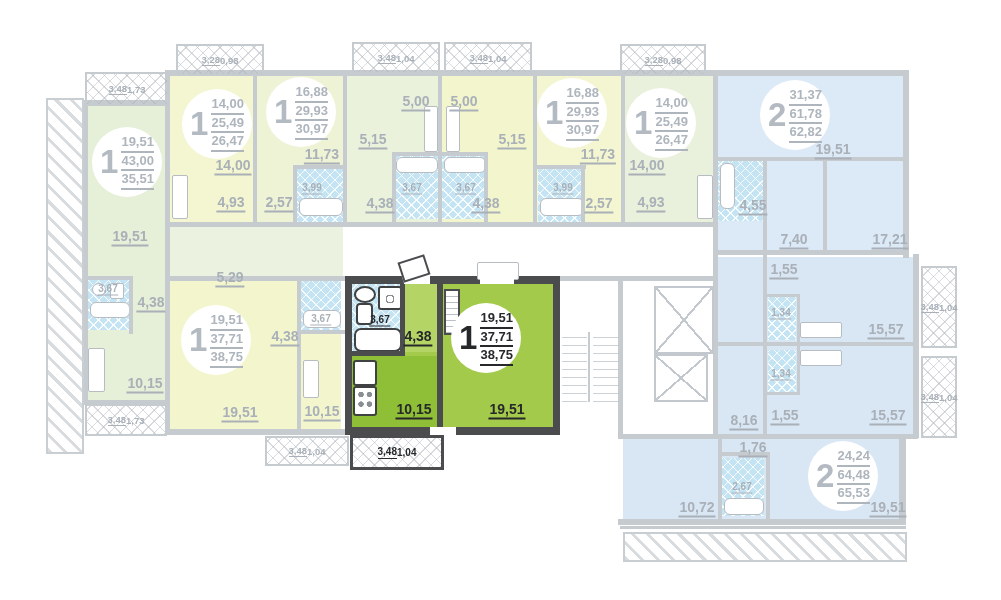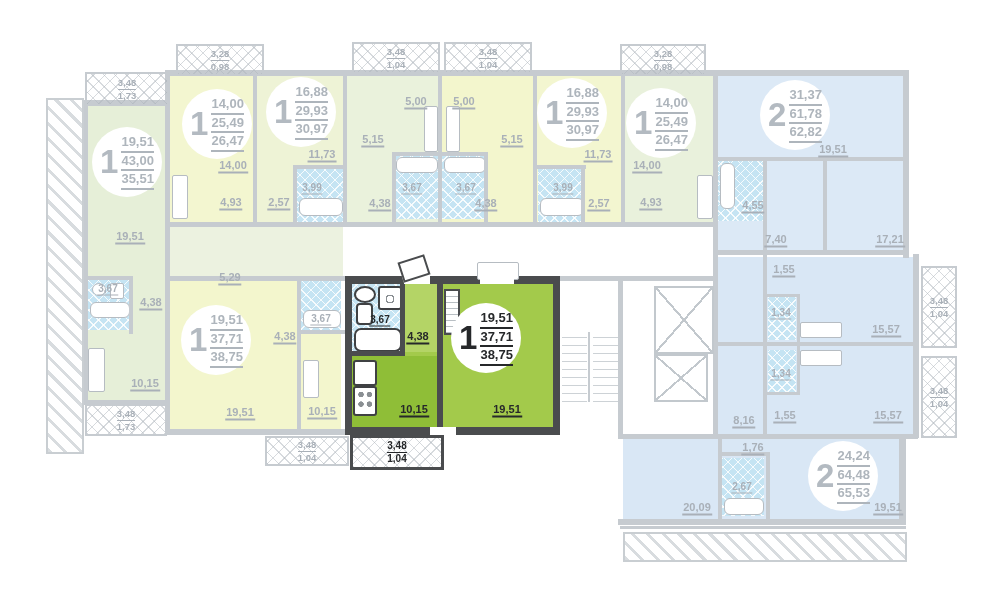--- a/index.html
+++ b/index.html
@@ -10,25 +10,25 @@
   .wd{background:#4a4c4e}
   .tile{background-color:#c5e4f3;background-image:
     repeating-linear-gradient(45deg,rgba(255,255,255,.85) 0 1px,transparent 1px 7px),
     repeating-linear-gradient(-45deg,rgba(255,255,255,.85) 0 1px,transparent 1px 7px)}
   .fx{background:#fff;border:1px solid #b6bcc2;border-radius:2px}
   .fxd{background:#fff;border:2px solid #3f4143;border-radius:3px}
   .balc{border:2px solid #c6cbd0;display:flex;align-items:center;justify-content:center;
     background-image:repeating-linear-gradient(45deg,rgba(175,182,189,.5) 0 1px,transparent 1px 8px),
     repeating-linear-gradient(-45deg,rgba(175,182,189,.5) 0 1px,transparent 1px 8px)}
   .balc.dk{border:3px solid #4a4c4e}
-  .blab{display:flex;flex-direction:column;align-items:center;font-size:9.5px;line-height:1.25;color:#a9b0b8}
+  .blab{display:flex;flex-direction:row;align-items:flex-end;font-size:9.5px;line-height:1.25;color:#a9b0b8}
   .balc.dk .blab{color:#26282a;font-size:10px}
   .blab .bu{border-bottom:1.5px solid currentColor}
   .hatch{border:2px solid #c9ced2;background-image:repeating-linear-gradient(45deg,#d8dcdf 0 3px,transparent 3px 11px)}
-  .lbl{transform:translate(-50%,-50%);color:#a9b0b8;font-size:11px;white-space:nowrap}
+  .lbl{transform:translate(-50%,-50%);color:#a9b0b8;font-size:14px;white-space:nowrap}
   .lbl.sm{font-size:10px}
   .lbl.dk{color:#26282a}
   .lbl .u{display:inline-block;border-bottom:2px solid currentColor;padding:0 1px 1px}
   .lbl.sm .u{border-bottom-width:1.5px}
   .circ{width:70px;height:70px;border-radius:50%;background:#fff;display:flex;align-items:center;
         justify-content:center;gap:3px;color:#aeb5bc;cursor:pointer}
   .circ .badge{font-size:33px;color:#b3bac1}
   .circ .vals{display:flex;flex-direction:column;align-items:flex-start;font-size:13px;line-height:1.3}
   .circ .vals .u{border-bottom:2px solid currentColor}
   .circ.dk{color:#26282a}
@@ -259,32 +259,32 @@
   <div class="lbl sm" style="left:466px;top:188px"><span class="u">3,67</span></div>
   <div class="lbl" style="left:486px;top:204px"><span class="u">4,38</span></div>
   <div class="lbl" style="left:512px;top:140px"><span class="u">5,15</span></div>
   <div class="lbl" style="left:598px;top:155px"><span class="u">11,73</span></div>
   <div class="lbl sm" style="left:563px;top:188px"><span class="u">3,99</span></div>
   <div class="lbl" style="left:599px;top:204px"><span class="u">2,57</span></div>
   <div class="lbl" style="left:647px;top:166px"><span class="u">14,00</span></div>
   <div class="lbl" style="left:651px;top:203px"><span class="u">4,93</span></div>
   <div class="lbl" style="left:833px;top:150px"><span class="u">19,51</span></div>
   <div class="lbl" style="left:753px;top:206px"><span class="u">4,55</span></div>
-  <div class="lbl" style="left:776px;top:240px"><span class="u">7,40</span></div>
+  <div class="lbl" style="left:794px;top:240px"><span class="u">7,40</span></div>
   <div class="lbl" style="left:890px;top:240px"><span class="u">17,21</span></div>
   <div class="lbl" style="left:784px;top:270px"><span class="u">1,55</span></div>
   <div class="lbl sm" style="left:781px;top:313px"><span class="u">1,34</span></div>
   <div class="lbl" style="left:886px;top:330px"><span class="u">15,57</span></div>
   <div class="lbl sm" style="left:781px;top:374px"><span class="u">1,34</span></div>
   <div class="lbl" style="left:785px;top:416px"><span class="u">1,55</span></div>
   <div class="lbl" style="left:888px;top:416px"><span class="u">15,57</span></div>
   <div class="lbl" style="left:744px;top:421px"><span class="u">8,16</span></div>
   <div class="lbl" style="left:753px;top:448px"><span class="u">1,76</span></div>
   <div class="lbl sm" style="left:742px;top:487px"><span class="u">2,67</span></div>
-  <div class="lbl" style="left:697px;top:508px"><span class="u">20,09</span></div>
+  <div class="lbl" style="left:697px;top:508px"><span class="u">10,72</span></div>
   <div class="lbl" style="left:888px;top:508px"><span class="u">19,51</span></div>
   <div class="lbl" style="left:240px;top:413px"><span class="u">19,51</span></div>
   <div class="lbl" style="left:285px;top:337px"><span class="u">4,38</span></div>
   <div class="lbl sm" style="left:321px;top:319px"><span class="u">3,67</span></div>
   <div class="lbl" style="left:322px;top:412px"><span class="u">10,15</span></div>
   <div class="lbl sm dk" style="left:380px;top:320px"><span class="u">3,67</span></div>
   <div class="lbl dk" style="left:418px;top:337px"><span class="u">4,38</span></div>
   <div class="lbl dk" style="left:414px;top:410px"><span class="u">10,15</span></div>
   <div class="lbl dk" style="left:507px;top:410px"><span class="u">19,51</span></div>
 

